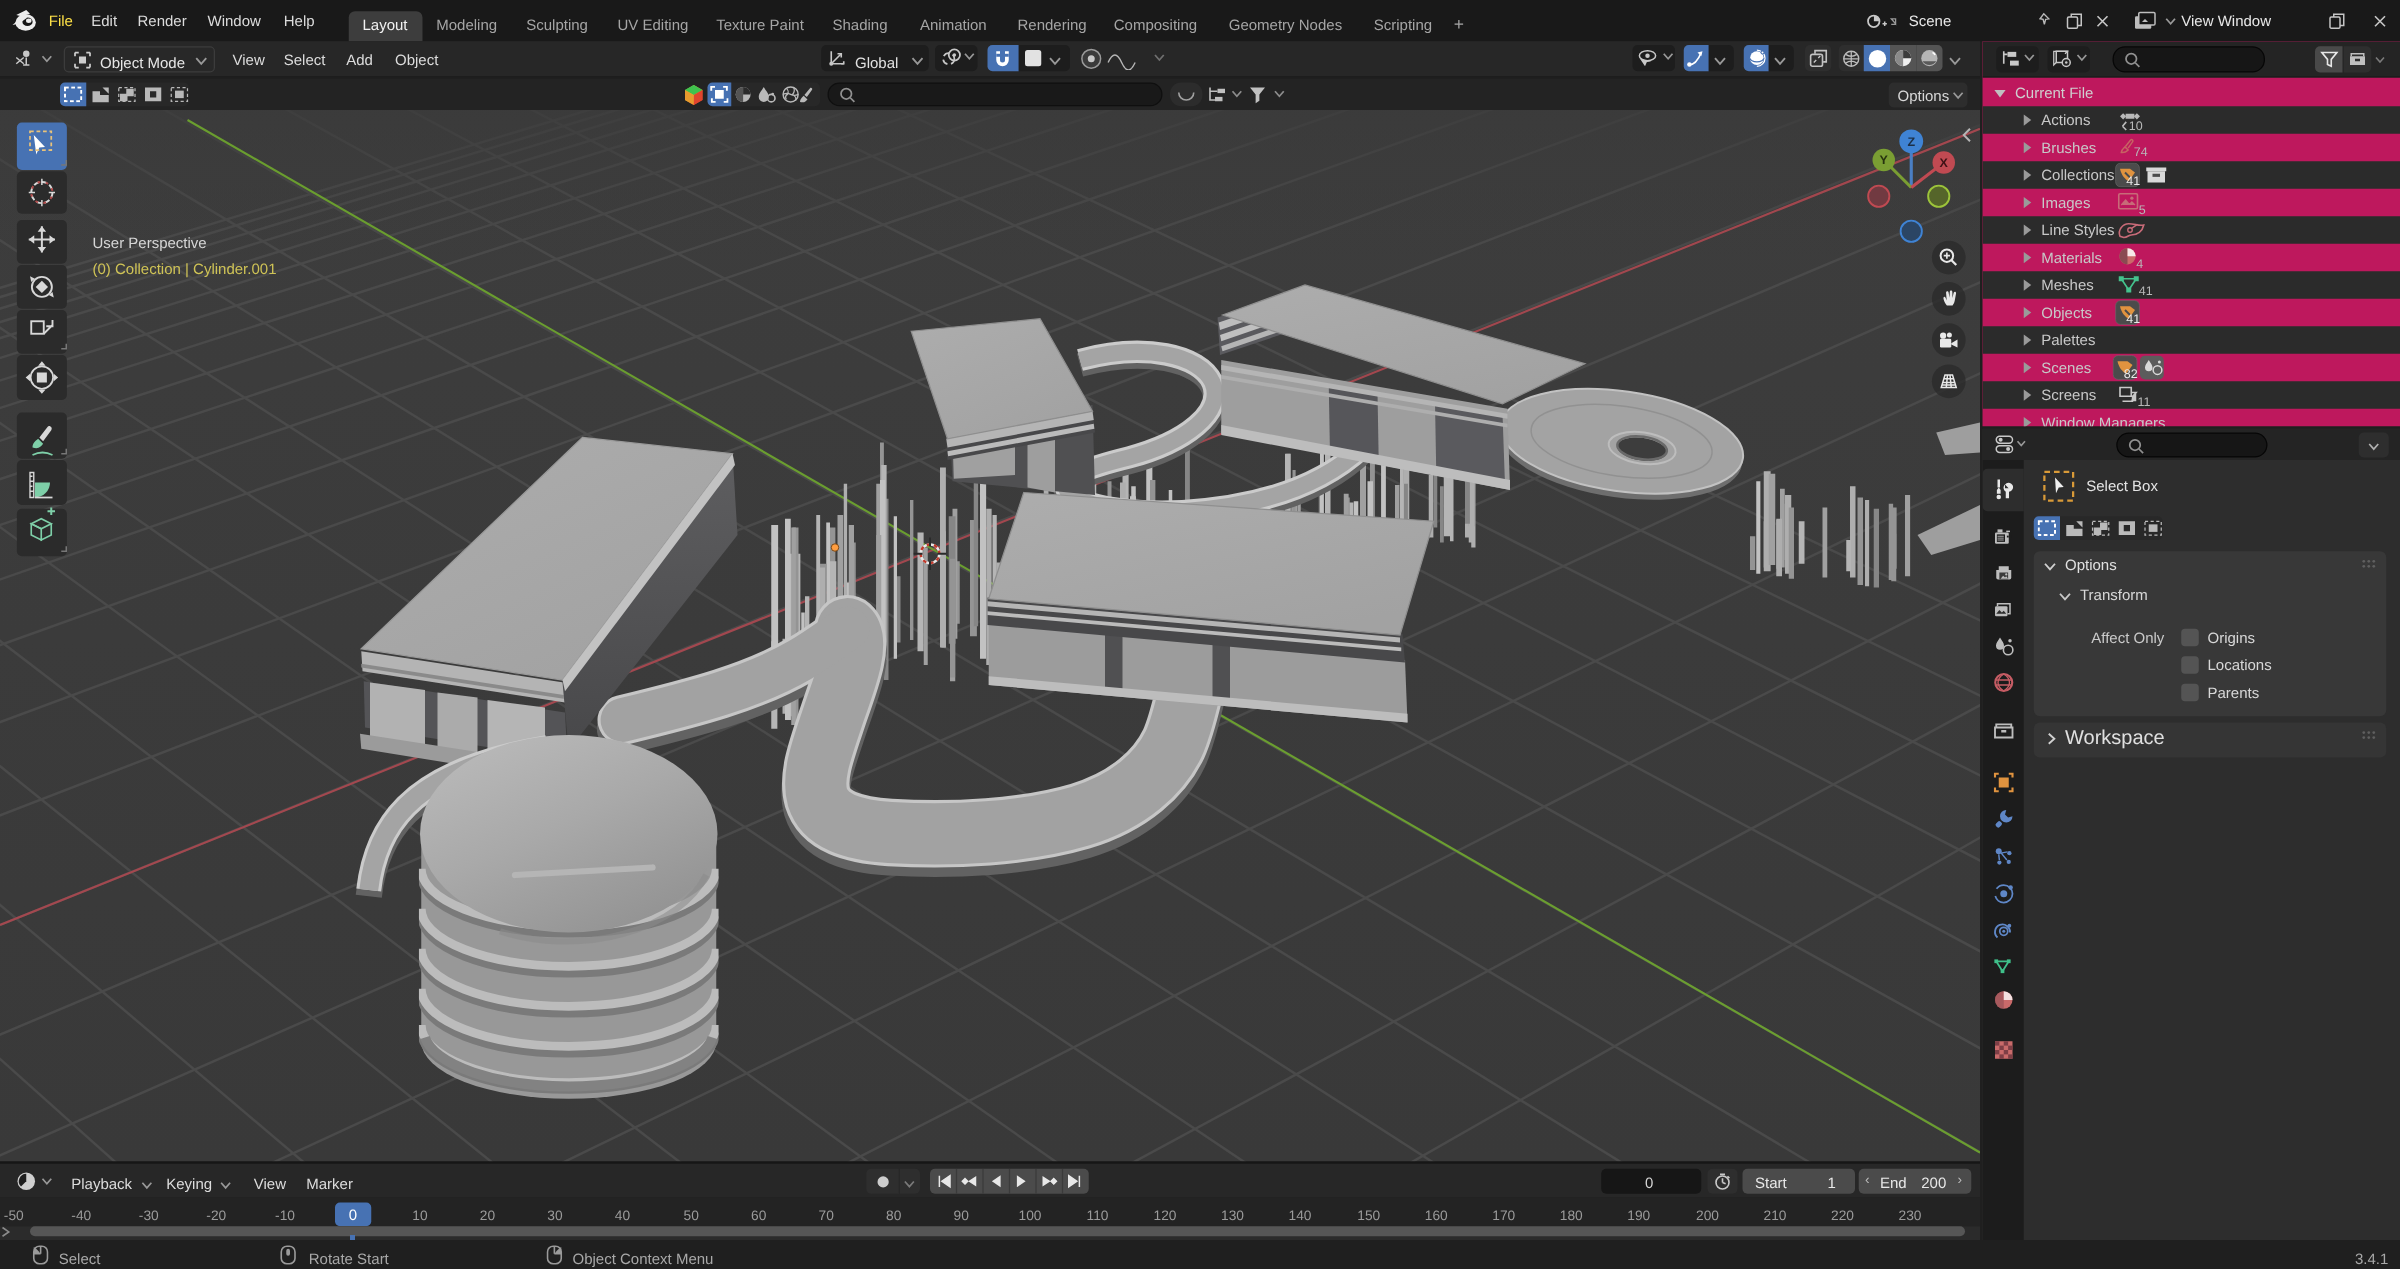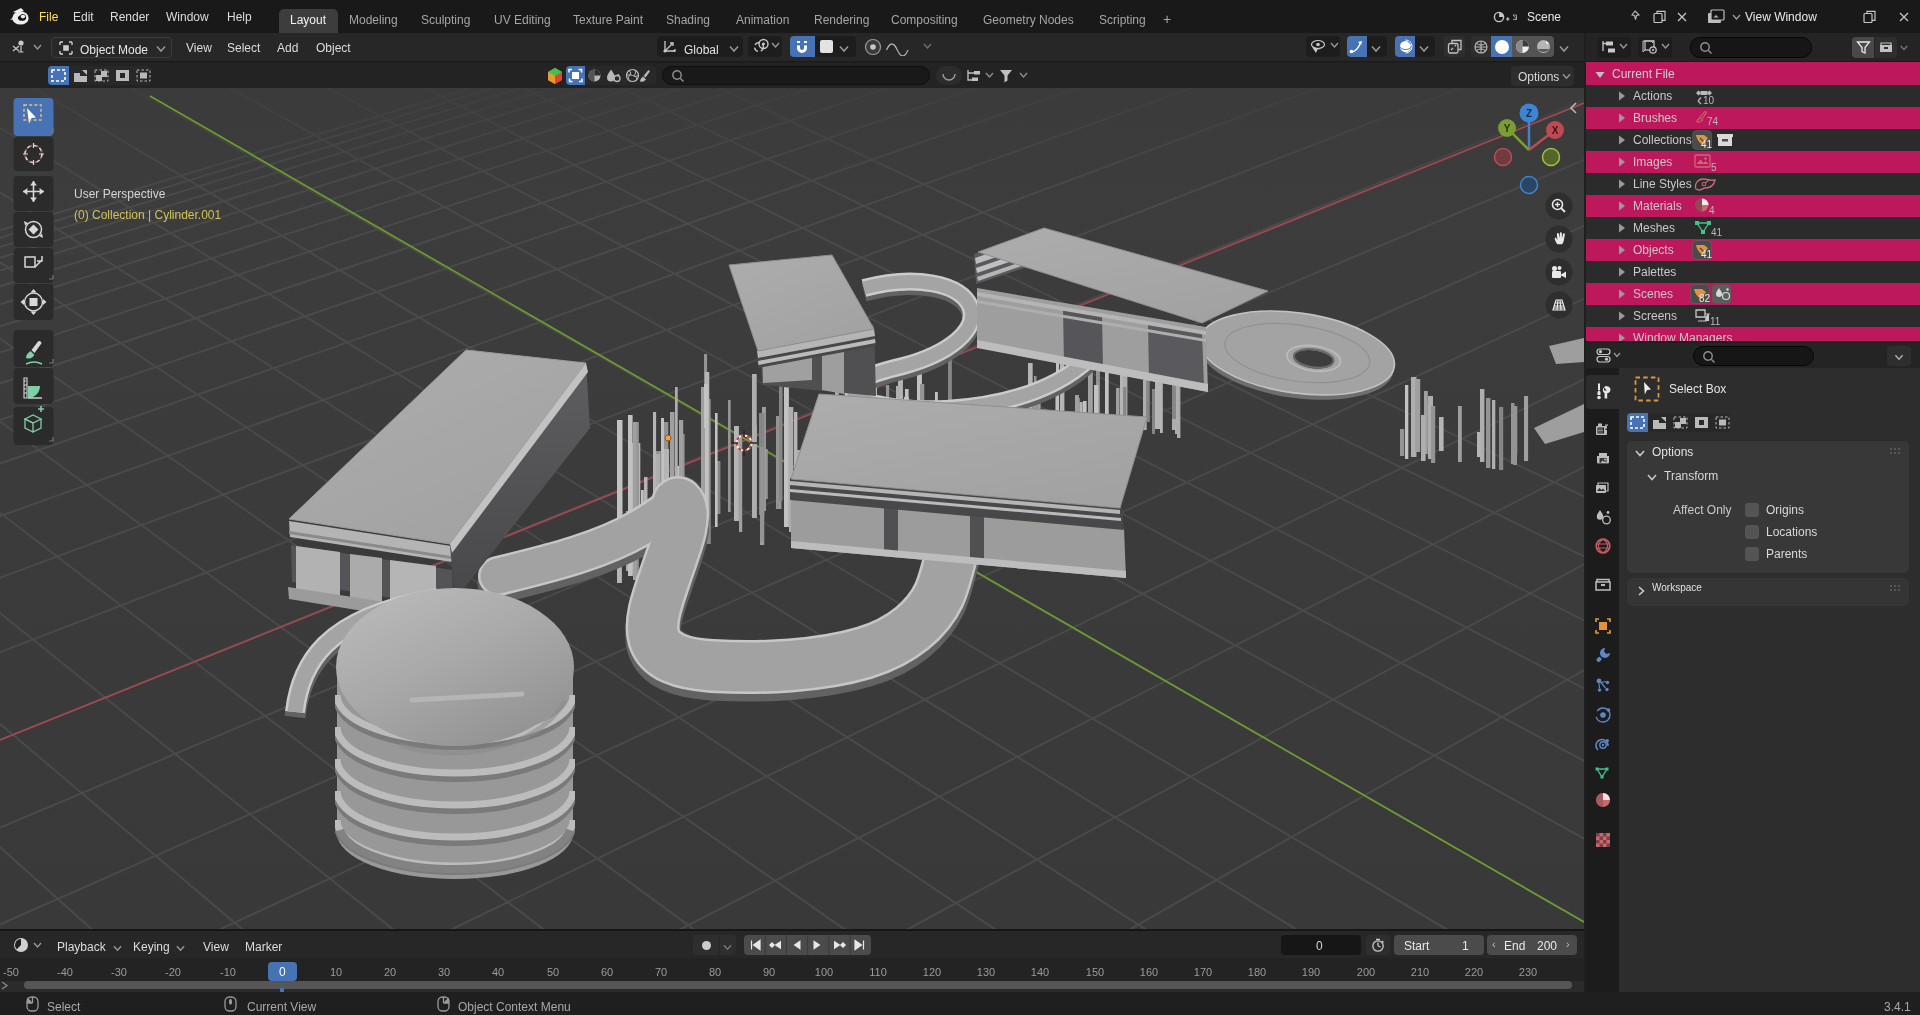--- a/index.html
+++ b/index.html
@@ -804,21 +804,21 @@
     <svg class="abs" style="left:26px;top:4px" width="13" height="16" viewBox="0 0 13 16">
       <rect x="1" y="1" width="11" height="14" rx="4.5" fill="none" stroke="#9a9a9a" stroke-width="1.3"></rect>
       <path d="M6.5,1 v6 M1,7 h5.5" stroke="#9a9a9a" stroke-width="1.3"></path>
       <path d="M1,1.5 q5,3.5 5,5.5 l-5,0 z" fill="#9a9a9a"></path>
     </svg>
     <div class="abs txt" style="left:47px;top:8px;font-size:12px;color:#a8a8a8;">Select</div>
     <svg class="abs" style="left:224px;top:4px" width="13" height="16" viewBox="0 0 13 16">
       <rect x="1" y="1" width="11" height="14" rx="4.5" fill="none" stroke="#9a9a9a" stroke-width="1.3"></rect>
       <rect x="5" y="3" width="3" height="5.5" rx="1.5" fill="#9a9a9a"></rect>
     </svg>
-    <div class="abs txt" style="left:247px;top:8px;font-size:12px;color:#a8a8a8;">Current View</div>
+    <div class="abs txt" style="left:247px;top:8px;font-size:12px;color:#a8a8a8;">Rotate Start</div>
     <svg class="abs" style="left:437px;top:4px" width="13" height="16" viewBox="0 0 13 16">
       <rect x="1" y="1" width="11" height="14" rx="4.5" fill="none" stroke="#9a9a9a" stroke-width="1.3"></rect>
       <path d="M6.5,1 v6 M6.5,7 h5.5" stroke="#9a9a9a" stroke-width="1.3"></path>
       <path d="M12,1.5 q-5,3.5 -5,5.5 l5,0 z" fill="#9a9a9a"></path>
     </svg>
     <div class="abs txt" style="left:458px;top:8px;font-size:12px;color:#a8a8a8;">Object Context Menu</div>
     <div class="abs txt" style="left:1884px;top:8px;font-size:12px;color:#a8a8a8;">3.4.1</div>
   </div>
 
   <div class="abs" id="outliner" style="left:1586px;top:33px;width:334px;height:308px;background:#be185d;overflow:hidden;">
@@ -1146,21 +1146,21 @@
     <div class="abs txt" style="left:180px;top:160px;font-size:12px;color:#d8d8d8;">Origins</div>
     <div class="abs" style="left:159px;top:182px;width:14px;height:14px;background:#545454;border-radius:3px;"></div>
     <div class="abs txt" style="left:180px;top:182px;font-size:12px;color:#d8d8d8;">Locations</div>
     <div class="abs" style="left:159px;top:204px;width:14px;height:14px;background:#545454;border-radius:3px;"></div>
     <div class="abs txt" style="left:180px;top:204px;font-size:12px;color:#d8d8d8;">Parents</div>
 
     <div class="abs" style="left:41px;top:235px;width:282px;height:28px;background:#353535;border-radius:5px;"></div>
     <svg class="abs" style="left:50px;top:242px" width="10" height="12" viewBox="0 0 10 12">
         <path d="M3,2 l4.5,4 -4.5,4" fill="none" stroke="#d0d0d0" stroke-width="1.5"></path>
       </svg>
-    <div class="abs txt" style="left:66px;top:239px;font-size:10px;color:#e0e0e0;">Workspace</div>
+    <div class="abs txt" style="left:66px;top:239px;font-size:16px;color:#e0e0e0;">Workspace</div>
     <svg class="abs" style="left:303px;top:241px" width="14" height="12" viewBox="0 0 14 12">
         <g fill="#5f5f5f">
           <circle cx="2" cy="2" r="1.1"></circle>
           <circle cx="6" cy="2" r="1.1"></circle>
           <circle cx="10" cy="2" r="1.1"></circle>
           <circle cx="2" cy="6" r="1.1"></circle>
           <circle cx="6" cy="6" r="1.1"></circle>
           <circle cx="10" cy="6" r="1.1"></circle>
         </g>
       </svg>

